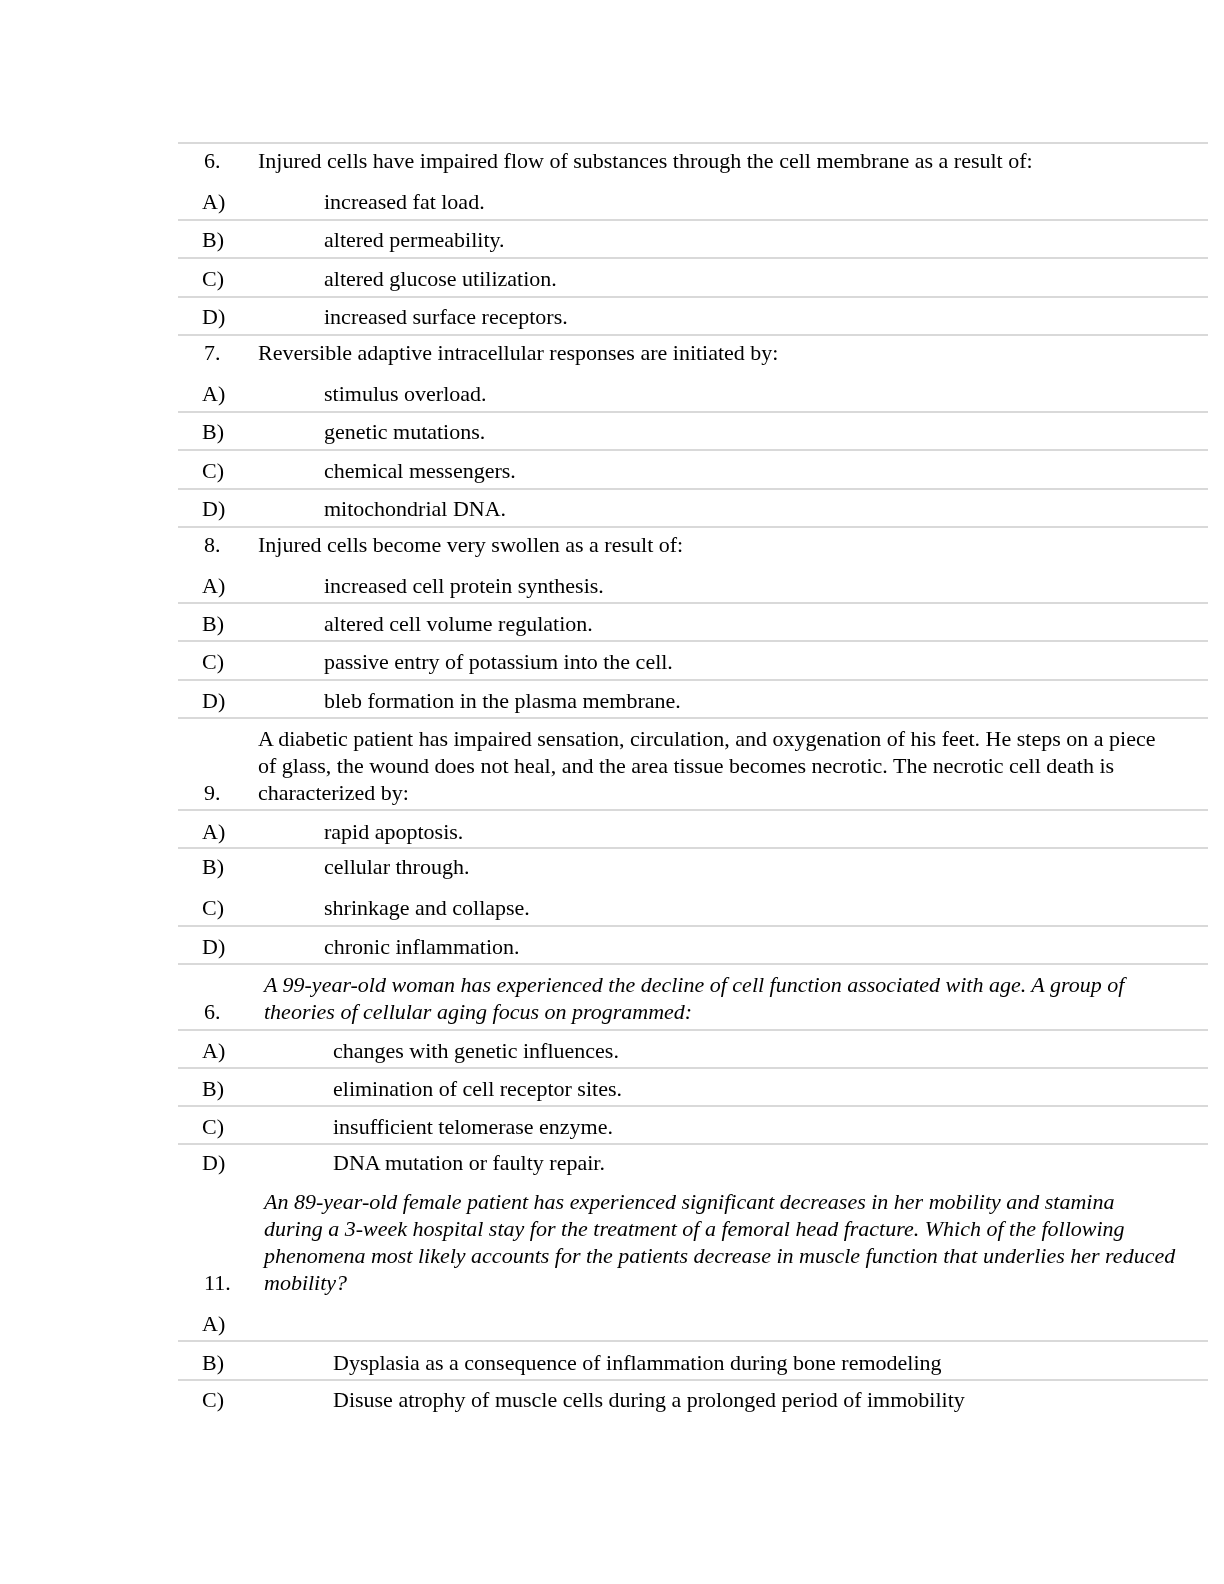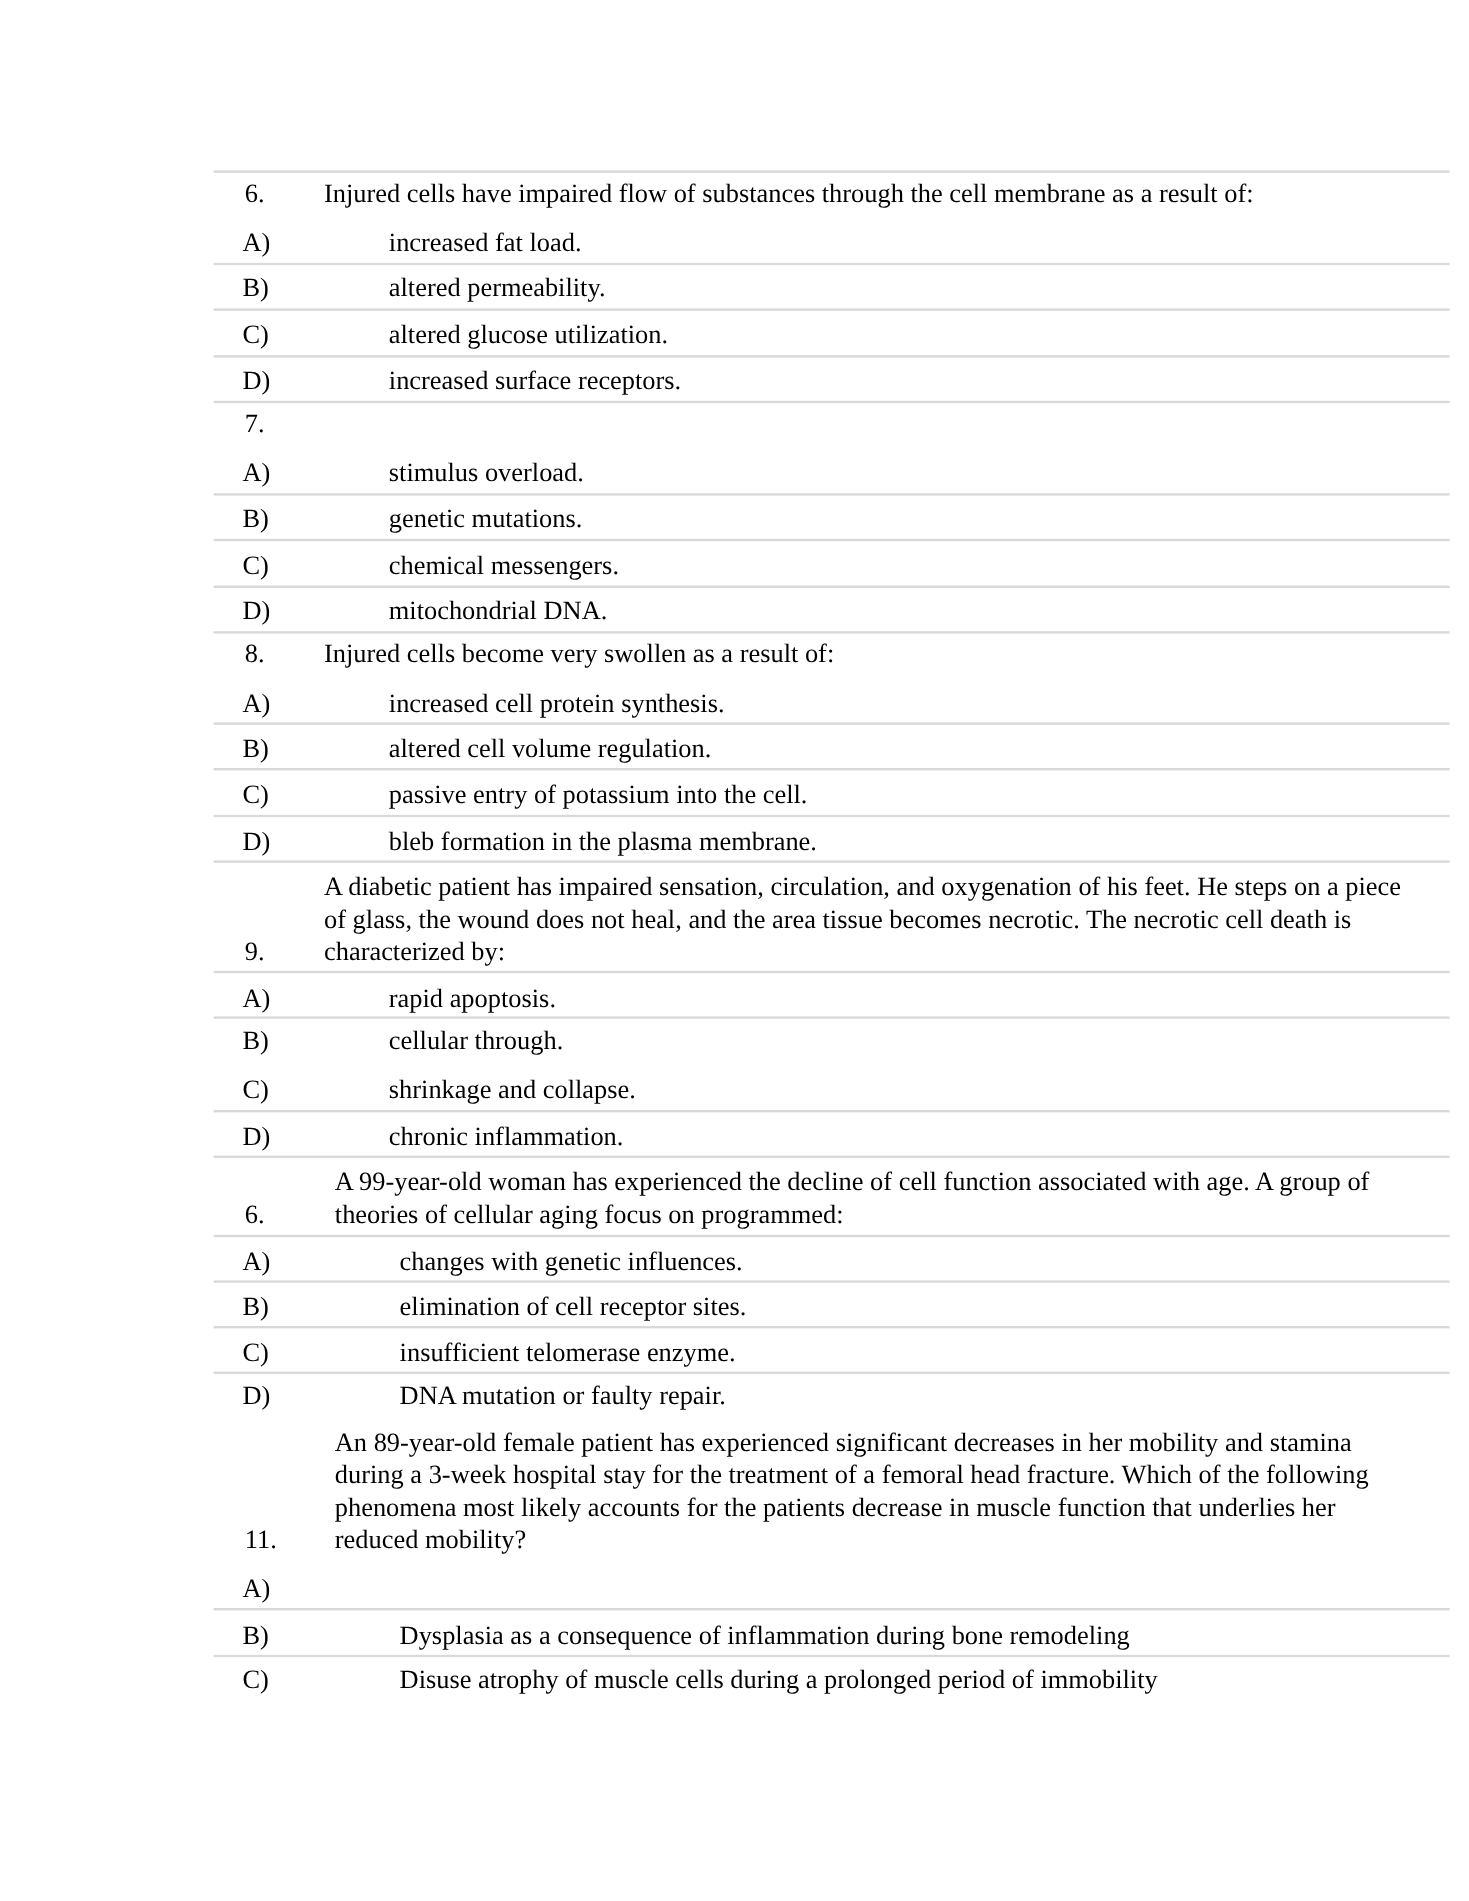--- a/index.html
+++ b/index.html
@@ -6,22 +6,22 @@
     body {
       width: 1224px; height: 1584px; position: relative; overflow: hidden;
       font-family: "Liberation Serif", "DejaVu Serif", serif;
       color: #000; font-size: 22px;
     }
     .page { position: absolute; left: 0; top: 0; width: 1224px; height: 1584px; }
     .rule { position: absolute; left: 178px; width: 1030px; height: 2px; background: #d9d9d9; }
     .row { position: absolute; left: 178px; width: 1030px; }
     .num { position: absolute; left: 26px; bottom: 0; line-height: 27px; }
     .letter { position: absolute; left: 24px; bottom: 0; line-height: 27px; }
-    .stem { position: absolute; left: 92px; right: 32px; bottom: 0; line-height: 27px; }
-    .stem.wide { left: 101px; }
+    .stem { position: absolute; left: 80px; right: 32px; bottom: 0; line-height: 27px; }
+    .stem.wide { left: 86px; font-style: italic; }
     .opt { position: absolute; left: 146px; bottom: 0; line-height: 27px; white-space: nowrap; margin-top: 28px; }
     .opt.wide { left: 155px; }
   </style>
 </head>
 <body>
 
 <div class="page">
 
   <div class="rule" style="top:142px"></div>
   <div class="rule" style="top:219px"></div>
@@ -63,20 +63,21 @@
     <span class="letter">C)</span>
     <span class="opt">altered glucose utilization.</span>
   </div>
   <div class="row" style="top:299px;height:31px">
     <span class="letter">D)</span>
     <span class="opt">increased surface receptors.</span>
   </div>
 
   <div class="row" style="top:336px;height:30px">
     <span class="num">7.</span>
+    <span class="stem">Reversible adaptive intracellular responses are initiated by:</span>
   </div>
   <div class="row" style="top:376px;height:31px">
     <span class="letter">A)</span>
     <span class="opt">stimulus overload.</span>
   </div>
   <div class="row" style="top:414px;height:31px">
     <span class="letter">B)</span>
     <span class="opt">genetic mutations.</span>
   </div>
   <div class="row" style="top:453px;height:31px">

